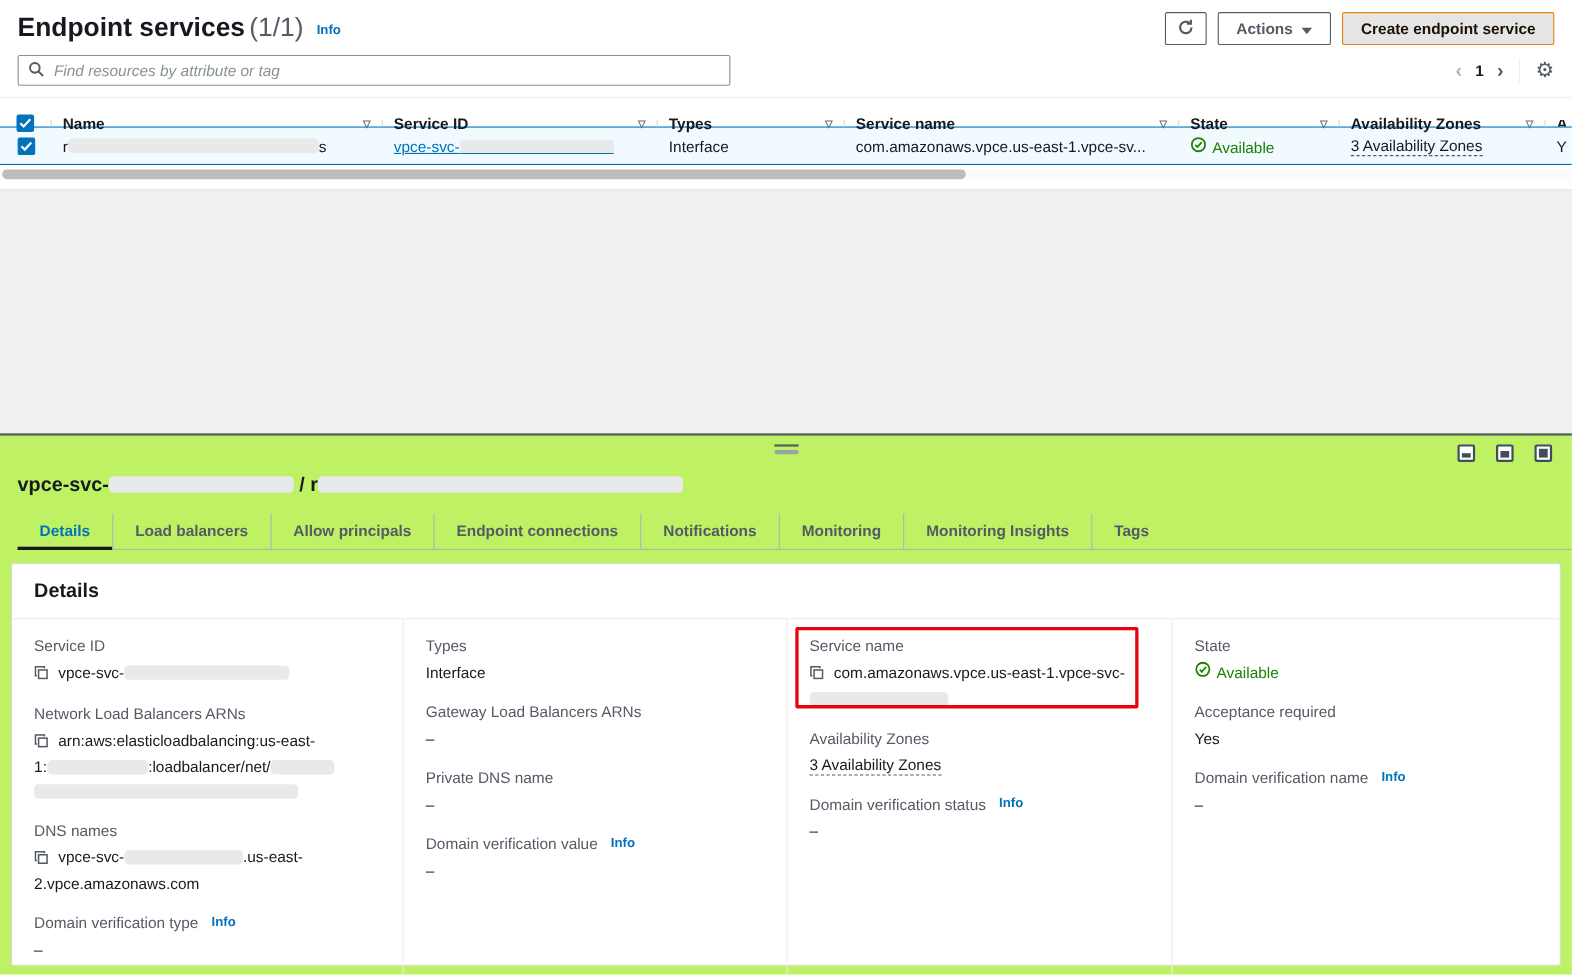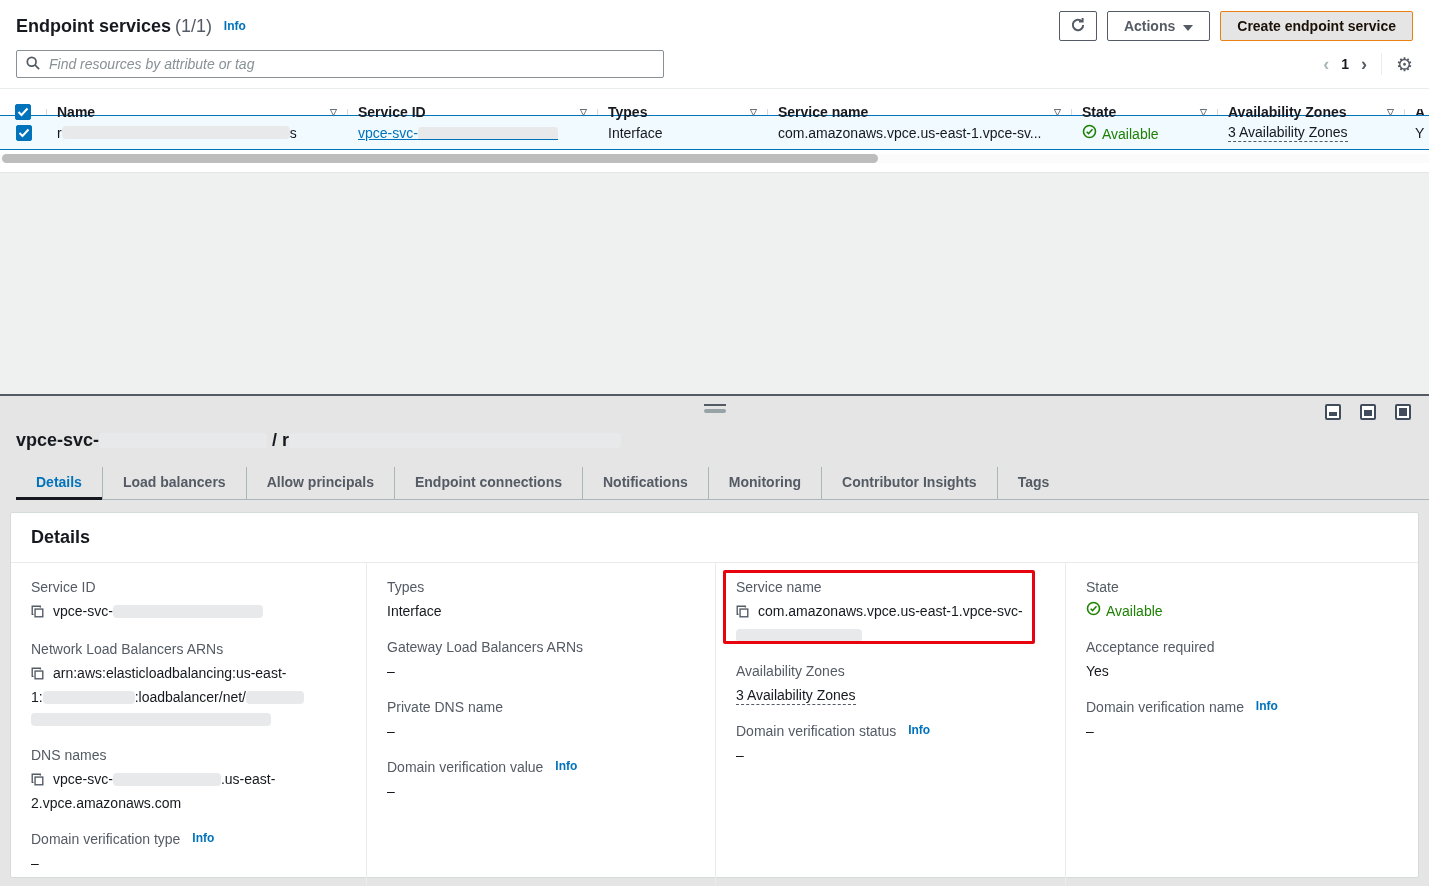--- a/index.html
+++ b/index.html
@@ -7,21 +7,21 @@
   body {
     width:1429px; height:886px; position:relative; overflow:hidden;
     font-family:"Liberation Sans", sans-serif; font-size:14px; color:#16191f;
     background:#fff;
   }
   .redact { display:inline-block; background:#e8e9ea; border-radius:4px; height:13px; vertical-align:-2px; }
 
   
   .top { position:absolute; top:0; left:0; width:100%; height:172px; background:#fff; }
   .row1 { display:flex; justify-content:space-between; align-items:center; padding:10px 16px 0 16px; height:42px; }
-  .page-title { font-size:18px; font-weight:bold; }
+  .page-title { font-size:24px; font-weight:bold; }
   .count { font-weight:normal; color:#545b64; }
   .info-link { color:#0073bb; font-size:12px; font-weight:bold; margin-left:8px; text-decoration:none; vertical-align:2px; cursor:pointer; }
   .btns { display:flex; gap:10px; align-items:center; }
   .btn { border:1px solid #545b64; background:#fff; color:#545b64; font-weight:bold; font-size:14px;
          height:30px; padding:0 16px; border-radius:2px; display:flex; align-items:center; gap:8px;
          font-family:inherit; cursor:pointer; }
   .btn-refresh { width:38px; justify-content:center; padding:0; }
   .btn-primary { background:#e5e5e5; border-color:#ec7f11; color:#1b1006; }
 
   .row2 { display:flex; justify-content:space-between; align-items:center; padding:8px 16px 0 16px; height:36px; }
@@ -64,21 +64,21 @@
   .az-trigger { color:#16191f; border-bottom:1px dashed #545b64; cursor:pointer; padding-bottom:1px; }
   .status { color:#1d8102; display:inline-flex; align-items:flex-end; gap:5px; }
 
   .hscroll { margin-top:4px; height:9px; background:#fbfbfb; position:relative; }
   .hthumb { position:absolute; left:2px; top:0; width:876px; height:9px; background:#bdbdbd; border-radius:5px; cursor:pointer; }
 
   
   .gap { position:absolute; top:172px; left:0; width:100%; height:222px; background:#eff0f0; border-top:1px solid #e4e6e6; }
 
   
-  .panel { position:absolute; top:394px; left:0; right:0; bottom:0; background:#e5e5e5; border-top:2px solid #545b64; }
+  .panel { position:absolute; top:394px; left:0; right:0; bottom:0; background:#bef264; border-top:2px solid #545b64; }
   .drag { position:absolute; top:8px; left:50%; transform:translateX(-50%); width:22px; cursor:row-resize; }
   .drag .bar1 { height:2px; background:#545b64; margin-bottom:3px; }
   .drag .bar2 { height:4px; background:#98a3a7; border-radius:2px; }
   .panel-controls { position:absolute; top:8px; right:18px; display:flex; gap:19px; }
   .pc { width:16px; height:16px; border:2px solid #414d5c; border-radius:2px; position:relative; cursor:pointer; background:#fff; }
   .pc .fill { position:absolute; background:#414d5c; }
   .pc-small .fill { left:2px; right:2px; bottom:2px; height:4px; }
   .pc-med .fill { left:2px; right:2px; bottom:2px; top:4px; }
   .pc-full .fill { left:2px; right:2px; top:2px; bottom:2px; }
 
@@ -261,21 +261,21 @@
     <span>r</span><span class="redact" style="width:332px"></span>
   </div>
 
   <div class="tabs">
     <div class="tab active">Details</div>
     <div class="tab">Load balancers</div>
     <div class="tab">Allow principals</div>
     <div class="tab">Endpoint connections</div>
     <div class="tab">Notifications</div>
     <div class="tab">Monitoring</div>
-    <div class="tab">Contributor Insights</div>
+    <div class="tab">Monitoring Insights</div>
     <div class="tab">Tags</div>
   </div>
 
   <div class="card">
     <div class="card-h">Details</div>
     <div class="cols">
 
       <div class="col col1">
         <div class="field">
           <div class="flabel">Service ID</div>

